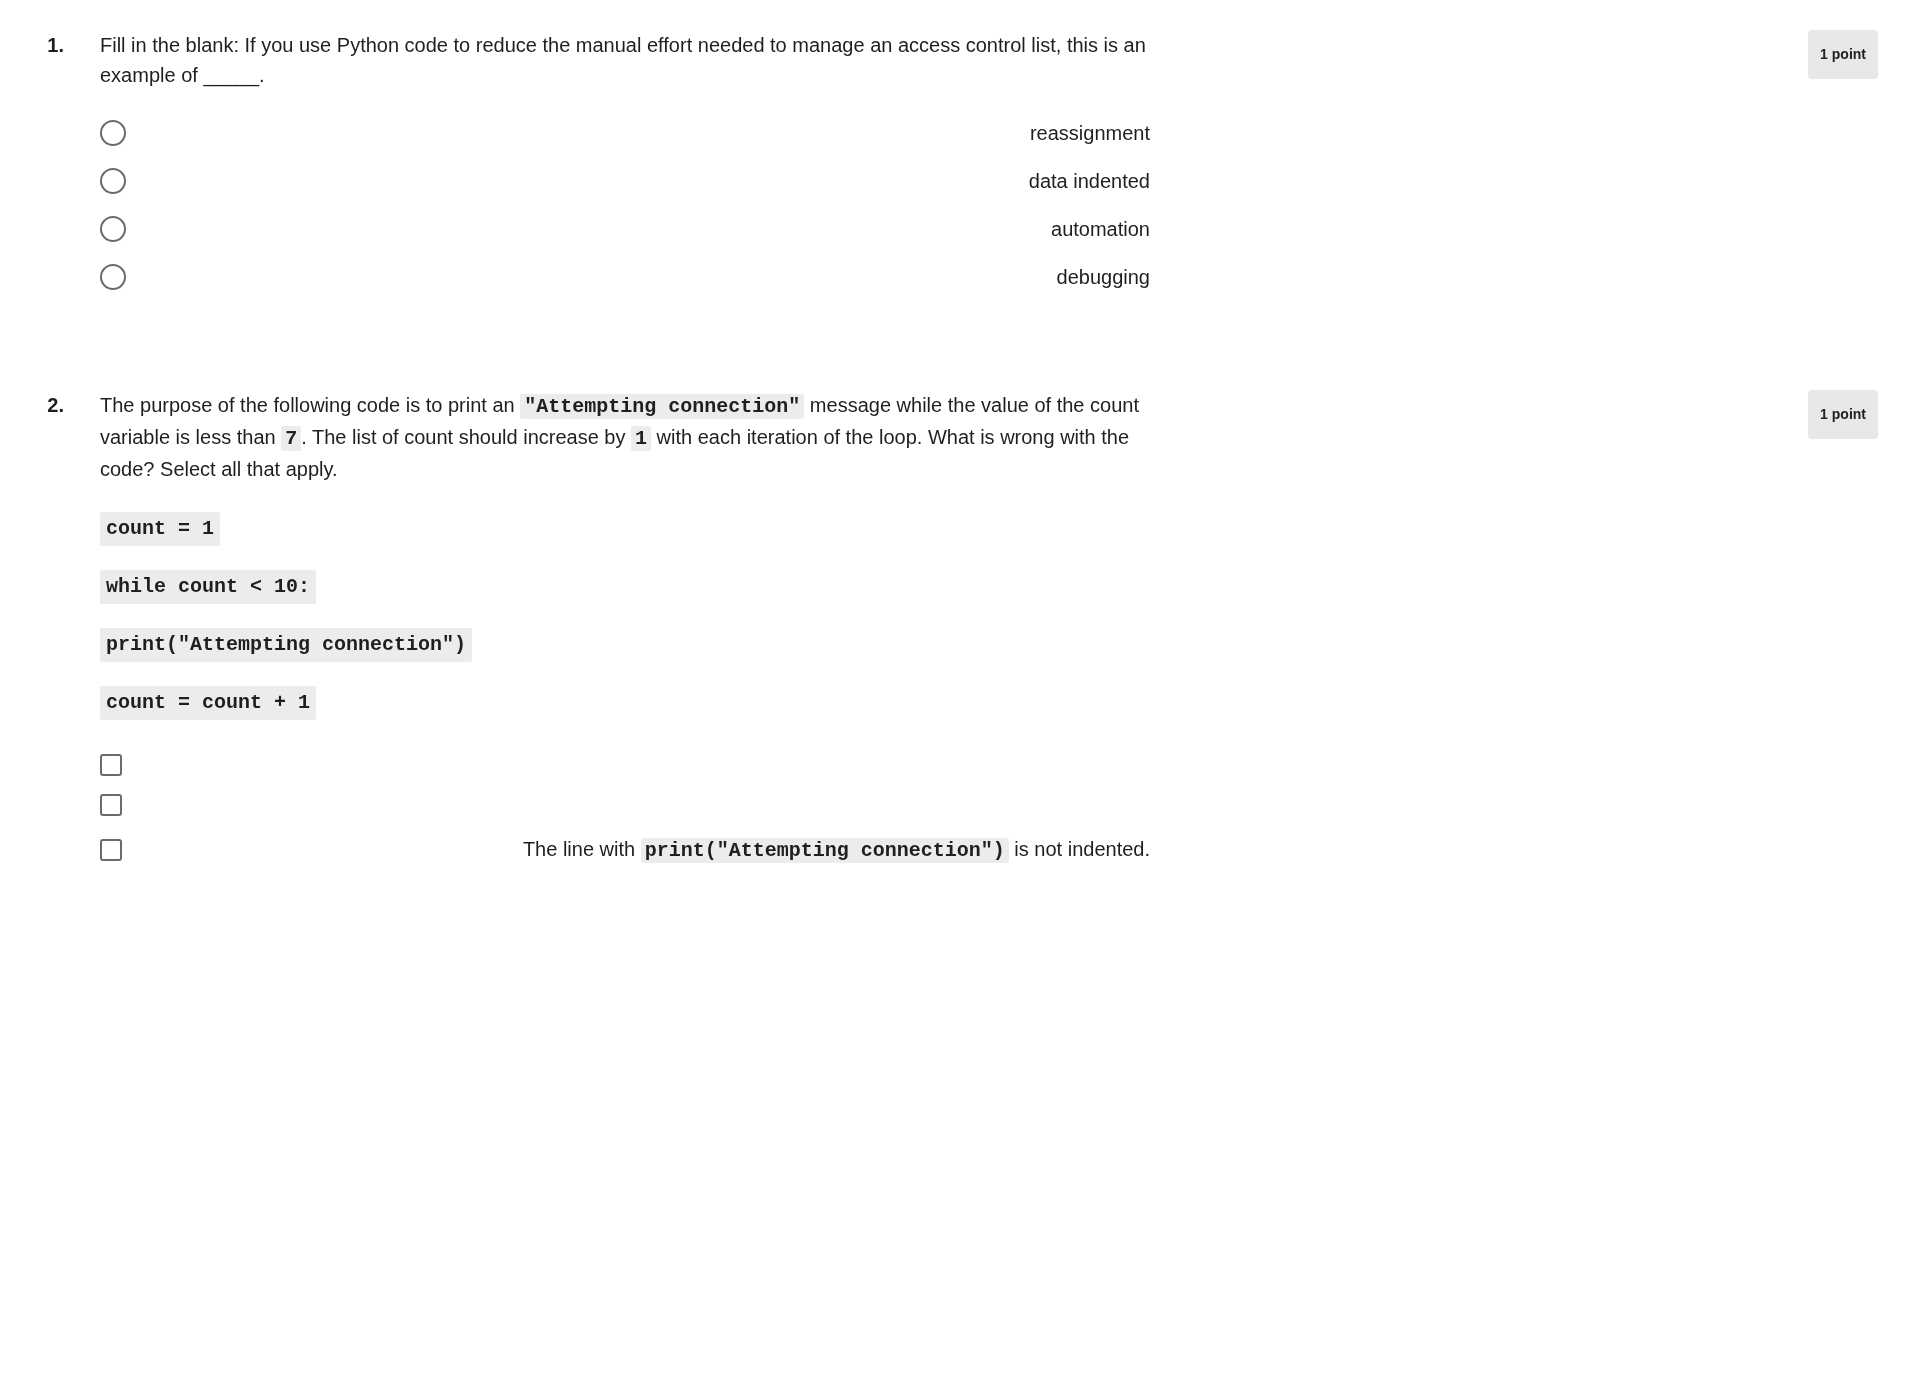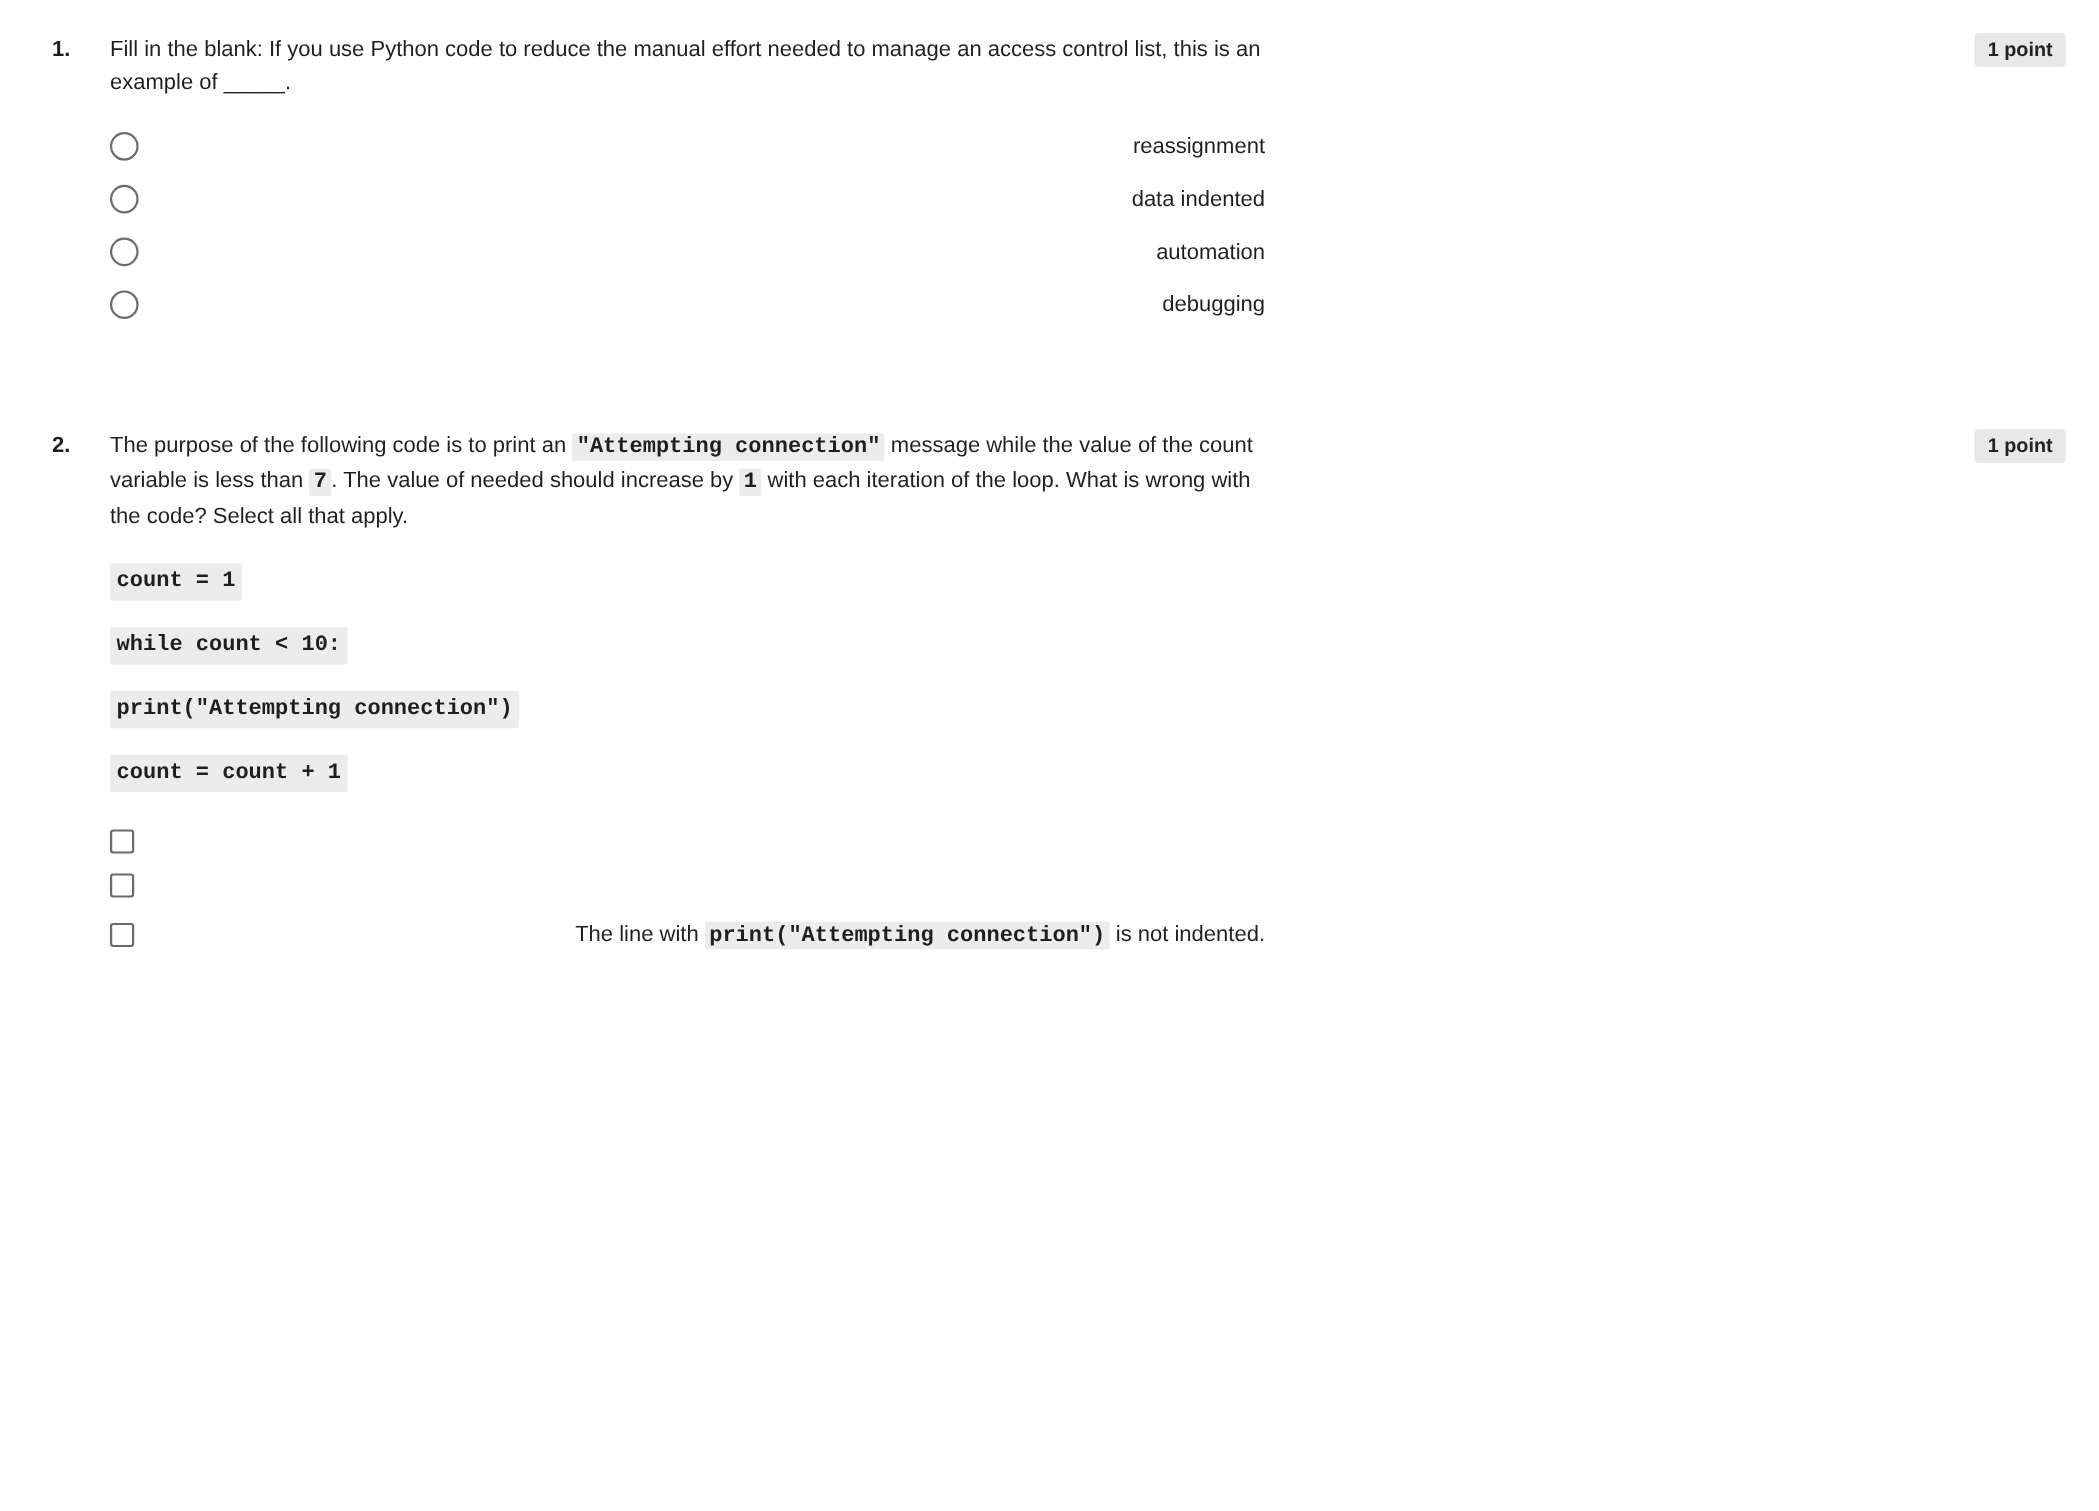--- a/index.html
+++ b/index.html
@@ -31,22 +31,22 @@
   .q-body {
     flex: 1 1 auto;
     max-width: 1050px;
   }
   .q-text { margin-bottom: 28px; }
   .point-badge {
     flex: 0 0 auto;
     background: #e8e8e8;
     color: #222;
     font-weight: 700;
-    font-size: 18px;
-    padding: 2px 12px;
+    font-size: 14px;
+    padding: 14px 12px;
     border-radius: 4px;
     white-space: nowrap;
     margin-left: auto;
   }
   .options { margin-top: 10px; }
   .option {
     display: flex;
     align-items: center;
     gap: 16px;
     margin-bottom: 18px;
@@ -114,21 +114,21 @@
     </div>
     <div class="point-badge">1 point</div>
   </div>
 </div>
 
 <div class="question-block">
   <div class="q-row">
     <div class="q-num">2.</div>
     <div class="q-body">
       <div class="q-text">
-        <span>The purpose of the following code is to print an </span><span class="code">"Attempting connection"</span><span> message while the value of the count variable is less than </span><span class="code">7</span><span>. The value of needed should increase by </span><span class="code">1</span><span> with each iteration of the loop. What is wrong with the code? Select all that apply.</span>
+        <span>The purpose of the following code is to print an </span><span class="code">"Attempting connection"</span><span> message while the value of the count variable is less than </span><span class="code">7</span><span>. The list of count should increase by </span><span class="code">1</span><span> with each iteration of the loop. What is wrong with the code? Select all that apply.</span>
       </div>
 
       <div class="code-block">
         <div><span class="code-line">count = 1</span></div>
         <div><span class="code-line">while count &lt; 10:</span></div>
         <div><span class="code-line">print("Attempting connection")</span></div>
         <div><span class="code-line">count = count + 1</span></div>
       </div>
 
       <div class="options">

